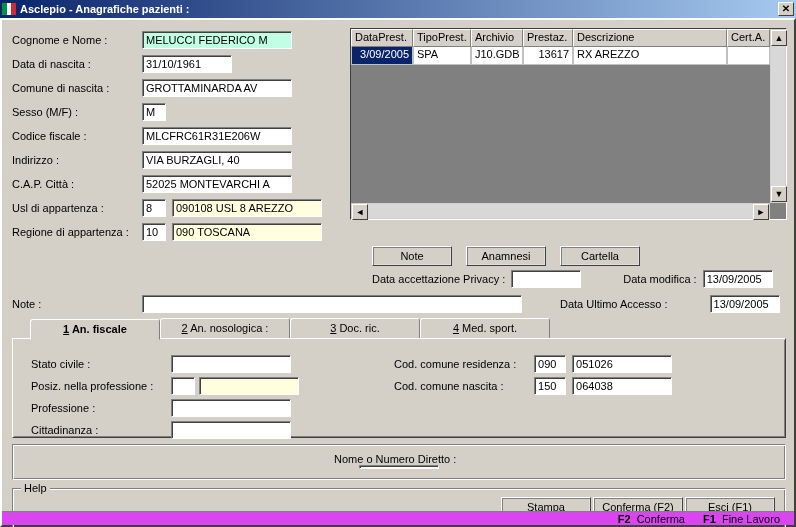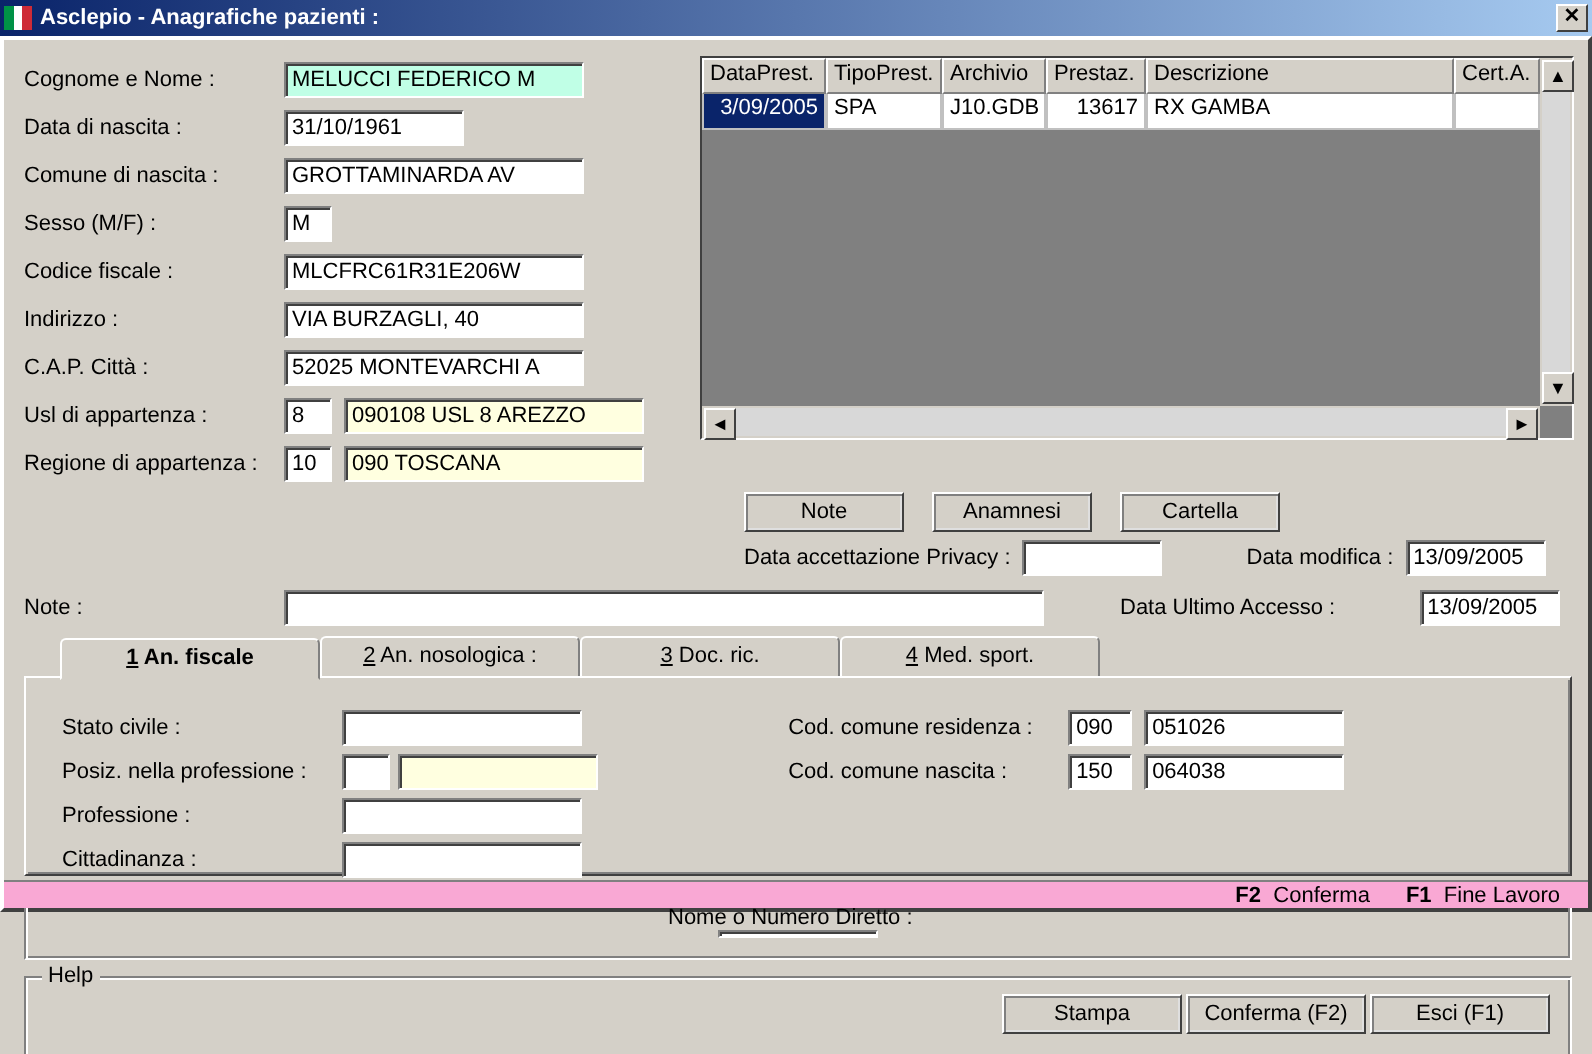--- a/index.html
+++ b/index.html
@@ -30,21 +30,21 @@
     border: 1px solid #fff;
     border-right-color:#404040; border-bottom-color:#404040;
     color:#000; font-weight:bold;
     display:flex;align-items:center;justify-content:center;
     font-size:10px; line-height:1;
   }
   .win {
     border: 2px solid #d4d0c8;
     border-top-color:#fff; border-left-color:#fff;
     border-right-color:#404040; border-bottom-color:#404040;
-    height: 438px;
+    height: 509px;
     position: relative;
     padding: 6px;
   }
   .row { display:flex; align-items:center; height:24px; }
   .lbl { width: 130px; }
   .field {
     background:#fff;
     border:1px solid #808080;
     border-right-color:#fff; border-bottom-color:#fff;
     box-shadow: inset 1px 1px 0 #404040;
@@ -120,21 +120,21 @@
     border:1px solid #808080;
     border-right-color:#fff; border-bottom-color:#fff;
     box-shadow: inset 1px 1px 0 #fff, inset -1px -1px 0 #808080;
     padding:8px 10px;
     flex-direction:column;
   }
   .fs-direct{top:424px;height:36px;display:flex;align-items:center;}
   .fs-help{top:468px;height:52px;}
   .fs .legend{position:absolute;top:-7px;left:8px;background:#d4d0c8;padding:0 3px;}
   .footer-btns{position:absolute;right:10px;top:8px;display:flex;gap:2px;}
-  .status{position:absolute;left:0;bottom:0;right:0;height:14px;display:flex;justify-content:flex-end;gap:18px;padding-right:14px;align-items:center;background:#f9a8d4; border-top:1px solid #808080;}
+  .status{position:absolute;left:0;bottom:0;right:0;height:14px;display:flex;justify-content:flex-end;gap:18px;padding-right:14px;align-items:center;background:#d946ef; border-top:1px solid #808080;}
 </style>
 </head>
 <body>
 
 <div class="titlebar">
   <span class="flag">
       <span style="background:#009246"></span>
       <span style="background:#fff"></span>
       <span style="background:#ce2b37"></span>
     </span>
@@ -199,21 +199,21 @@
       <div style="width:52px">Archivio</div>
       <div style="width:50px">Prestaz.</div>
       <div style="width:154px">Descrizione</div>
       <div style="width:43px">Cert.A.</div>
     </div>
     <div class="grid-row">
       <div class="sel" style="width:62px;text-align:right">3/09/2005</div>
       <div style="width:58px">SPA</div>
       <div style="width:52px">J10.GDB</div>
       <div style="width:50px;text-align:right">13617</div>
-      <div style="width:154px">RX GAMBA</div>
+      <div style="width:154px">RX AREZZO</div>
       <div style="width:43px"></div>
     </div>
     <div class="vsb">
         <div class="sbtn">▲</div>
         <div class="sbtn">▼</div>
       </div>
     <div class="hsb">
         <div class="sbtn">◄</div>
         <div class="sbtn">►</div>
       </div>

